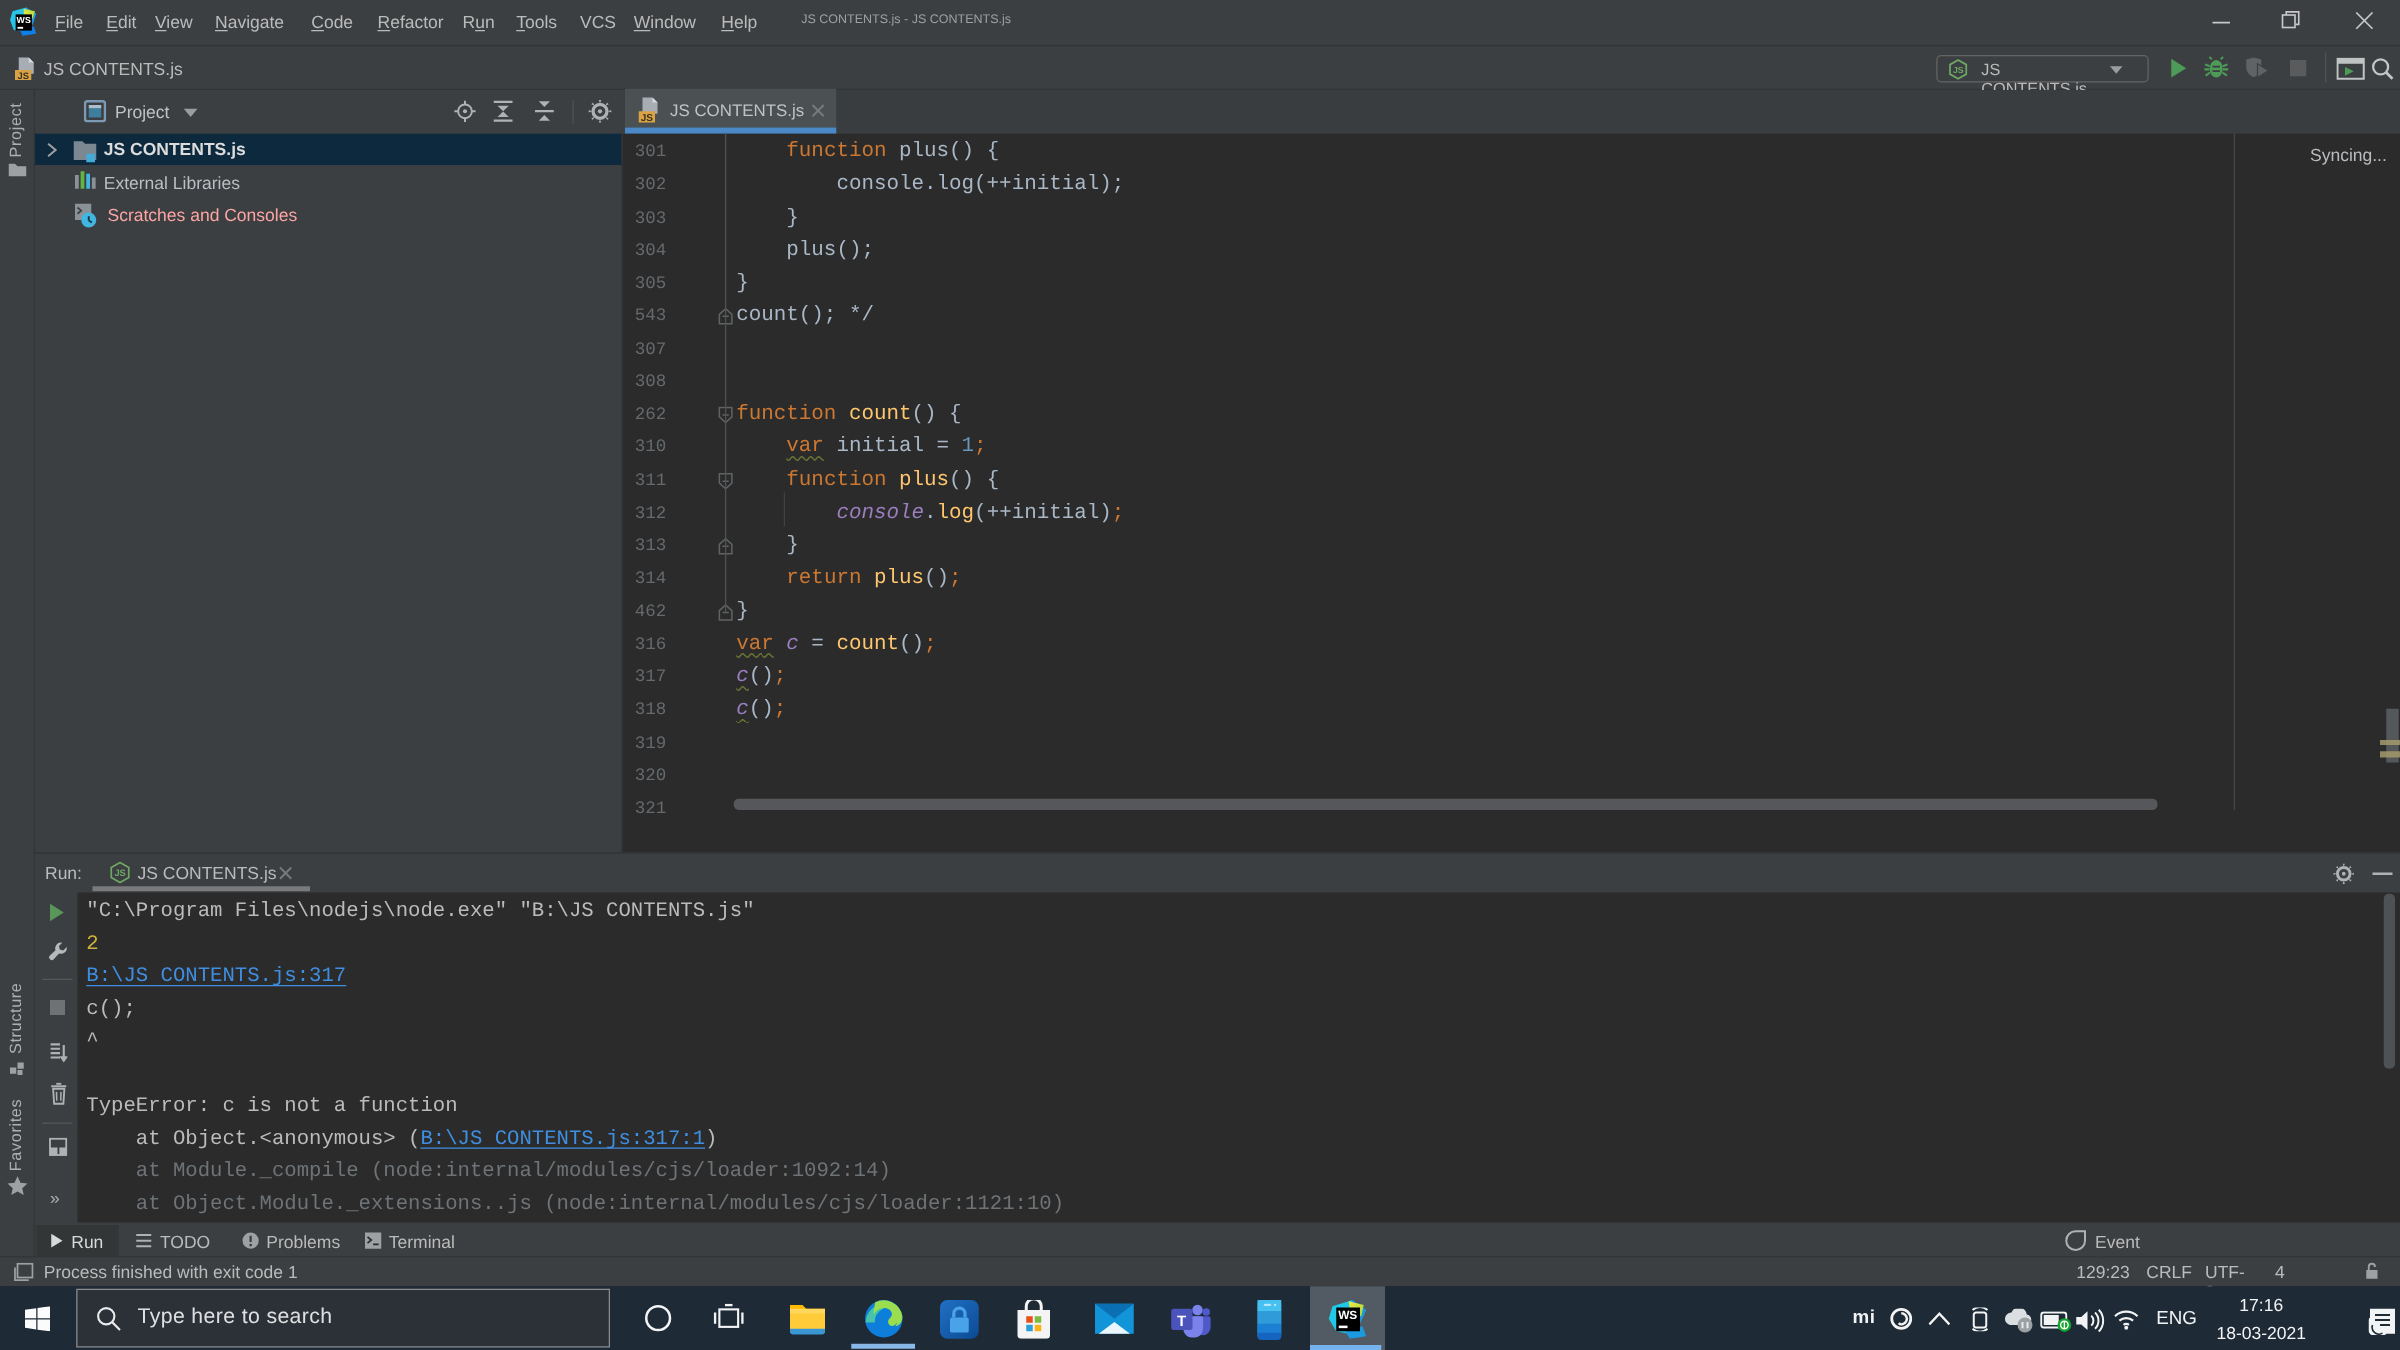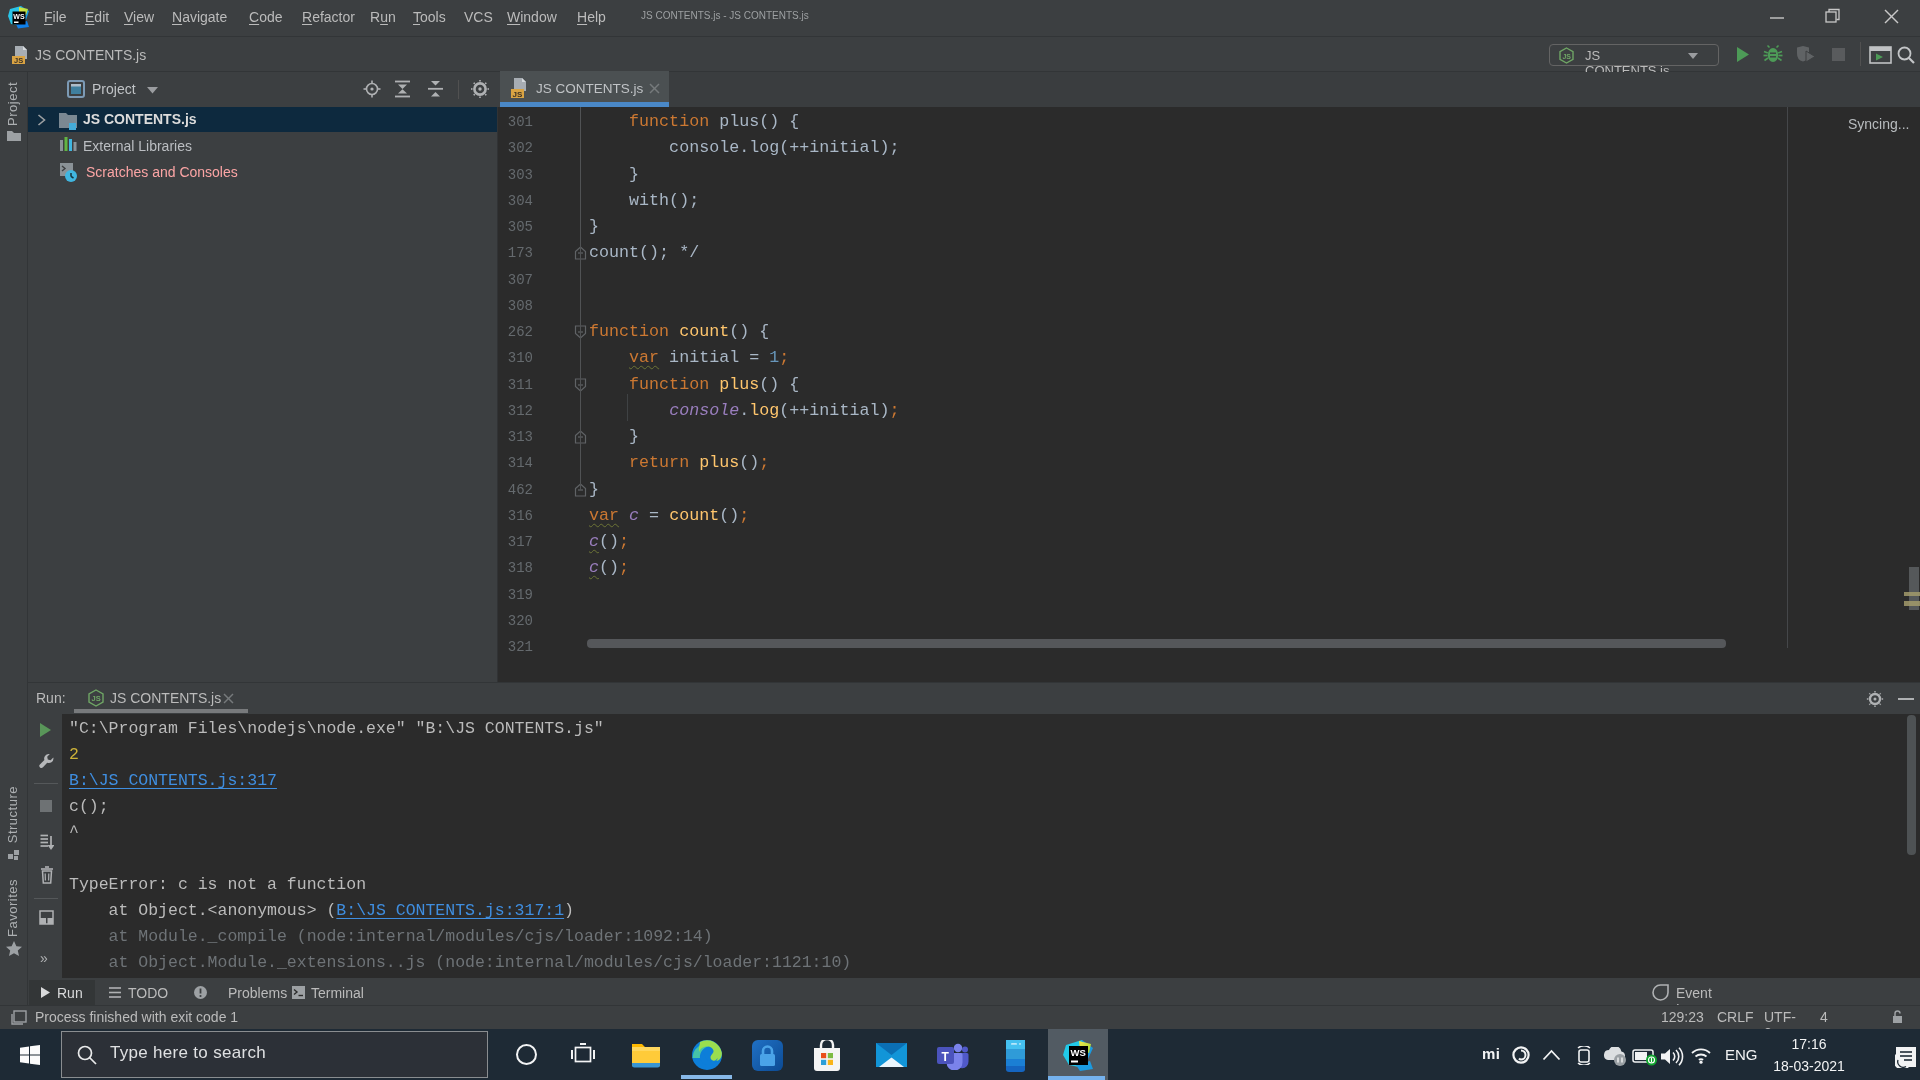--- a/index.html
+++ b/index.html
@@ -252,28 +252,28 @@
 <div class="ln" style="top:135.3px;">
           <span class="num">302</span>
           <span class="code">        console.log(++initial);</span>
         </div>
 <div class="ln" style="top:161.5px;">
           <span class="num">303</span>
           <span class="code">    }</span>
         </div>
 <div class="ln" style="top:187.8px;">
           <span class="num">304</span>
-          <span class="code">    with();</span>
+          <span class="code">    plus();</span>
         </div>
 <div class="ln" style="top:214.0px;">
           <span class="num">305</span>
           <span class="code">}</span>
         </div>
 <div class="ln" style="top:240.3px;">
-          <span class="num">173</span>
+          <span class="num">543</span>
           <span class="code">count(); */</span>
         </div>
 <div class="ln" style="top:266.6px;">
           <span class="num">307</span>
           <span class="code"></span>
         </div>
 <div class="ln" style="top:292.8px;">
           <span class="num">308</span>
           <span class="code"></span>
         </div>
@@ -437,21 +437,21 @@
     <line x1="1" y1="2" x2="13" y2="2" stroke="#afb1b3" stroke-width="1.6"></line>
     <line x1="1" y1="6.5" x2="13" y2="6.5" stroke="#afb1b3" stroke-width="1.6"></line>
     <line x1="1" y1="11" x2="13" y2="11" stroke="#afb1b3" stroke-width="1.6"></line>
   </svg>
   <div class="abs ui" style="left:128px;top:985px;">TODO</div>
   <svg class="abs" style="left:193px;top:985px;" width="15" height="15" viewBox="0 0 15 15">
     <circle cx="7.5" cy="7.5" r="6.5" fill="#9da1a4"></circle>
     <line x1="7.5" y1="3.5" x2="7.5" y2="8.5" stroke="#3c3f41" stroke-width="1.8"></line>
     <circle cx="7.5" cy="11" r="1.1" fill="#3c3f41"></circle>
   </svg>
-  <div class="abs ui" style="left:228px;top:985px;">Problems</div>
+  <div class="abs ui" style="left:213px;top:985px;">Problems</div>
   <svg class="abs" style="left:291px;top:985px;" width="15" height="15" viewBox="0 0 15 15">
     <rect x="1" y="1" width="13" height="13" fill="#9da1a4"></rect>
     <polyline points="3,4.5 6,7 3,9.5" fill="none" stroke="#2b2b2b" stroke-width="1.4"></polyline>
     <line x1="7.5" y1="10.5" x2="12" y2="10.5" stroke="#2b2b2b" stroke-width="1.4"></line>
   </svg>
   <div class="abs ui" style="left:311px;top:985px;">Terminal</div>
   <svg class="abs" style="left:1652px;top:984px;" width="17" height="17" viewBox="0 0 17 17">
     <path d="M8.5 1 a7.5 7.5 0 1 0 7.5 7.5 l0 -7.5 z" fill="none" stroke="#afb1b3" stroke-width="1.6"></path>
   </svg>
   <div class="abs ui" style="left:1676px;top:985px;">Event Log</div>

